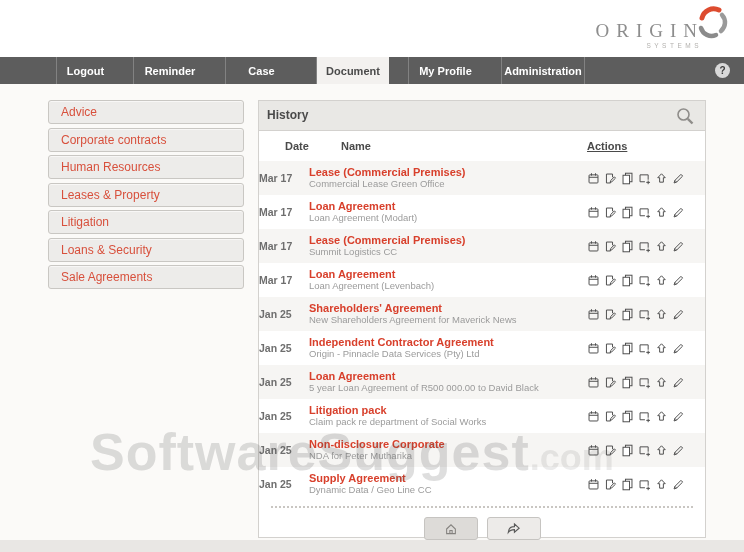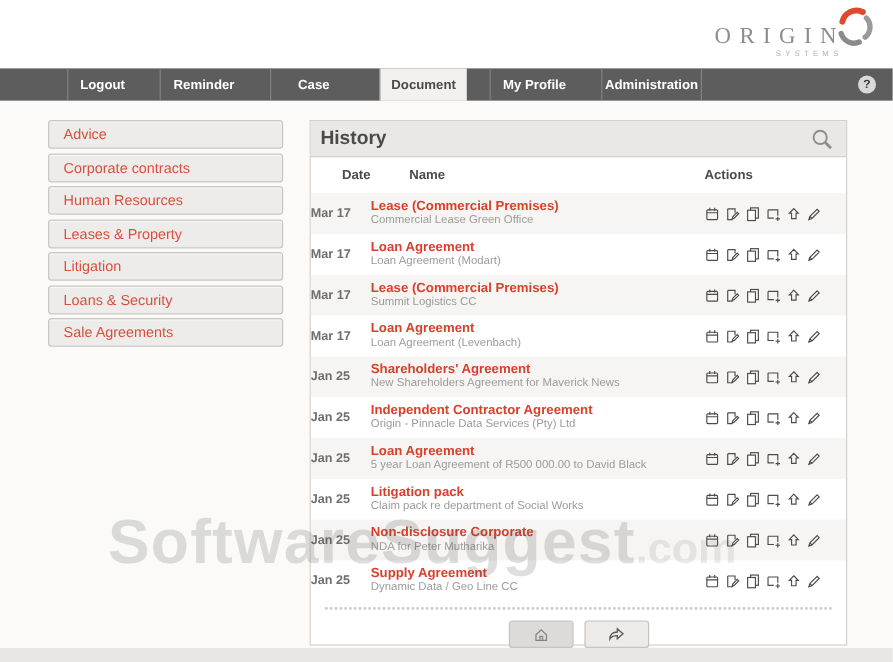--- a/index.html
+++ b/index.html
@@ -39,44 +39,44 @@
   .tab.active { background:#f3f1ef; color:#4a4a4a; }
   .help-btn {
     position:absolute; right:14px; top:6px; width:15px; height:15px; border-radius:50%;
     background:#d9d9d9; color:#3c3c3c; font-size:10px; font-weight:bold;
     display:flex; align-items:center; justify-content:center; cursor:pointer;
   }
   
   .content { position:absolute; top:84px; left:0; width:744px; height:468px; background:#fbfaf8; }
   .bottom-strip { position:absolute; bottom:0; left:0; width:744px; height:12px; background:#e9e7e4; }
   
-  .sidebar { position:absolute; left:40px; top:16px; width:200px; }
+  .sidebar { position:absolute; left:48px; top:16px; width:200px; }
   .side-btn {
     width:196px; height:24px; line-height:22px; margin-bottom:3.5px;
     background:#edecea; border:1px solid #c9c7c3; border-radius:3px;
     box-shadow:inset 0 1px 0 #f8f7f6;
     padding-left:12px; font-size:12px; cursor:pointer; color:#555;
   }
   .side-btn.accent { color:#d8503c; }
   
   .panel {
     position:absolute; left:258px; top:16px; width:448px; height:438px;
     background:#fff; border:1px solid #d3d1ce;
   }
   .panel-header {
     height:30px; background:#e9e8e5; border-bottom:1px solid #d3d1ce;
-    line-height:29px; padding:0 8px; font-size:16px; font-weight:bold; color:#4a4a4a;
+    line-height:29px; padding:0 8px; font-size:12px; font-weight:bold; color:#4a4a4a;
     position:relative;
   }
   .search-btn { position:absolute; right:10px; top:5px; width:20px; height:20px; cursor:pointer; color:#8f8d8a; }
   
   .thead { display:flex; align-items:center; height:30px; font-size:11px; font-weight:bold; color:#4a4a4a; }
   .c-date { width:56px; margin-left:26px; }
   .c-name { flex:1; }
-  .c-actions { width:118px; }
+  .c-actions { width:118px;text-decoration:underline; }
   .tbody {}
   .trow { display:flex; align-items:center; height:34px; cursor:pointer; }
   .trow:nth-child(odd) { background:#f6f5f3; }
   .cell-date { width:50px; font-size:10.5px; font-weight:bold; color:#6e6e6e; }
   .cell-name { flex:1; line-height:1.15; }
   .doc-title { font-size:11px; font-weight:bold; color:#d8402c; text-decoration:none; display:block; }
   .doc-sub { font-size:9.5px; color:#9b9b9b; margin-top:1px; }
   .cell-actions { width:118px; display:flex; align-items:center; gap:4px; color:#4c4c4c; }
   .aicon { width:13px; height:13px; cursor:pointer; }
   .divider { margin:5px 12px 0; border-top:2px dotted #c9c6c2; height:0; }

